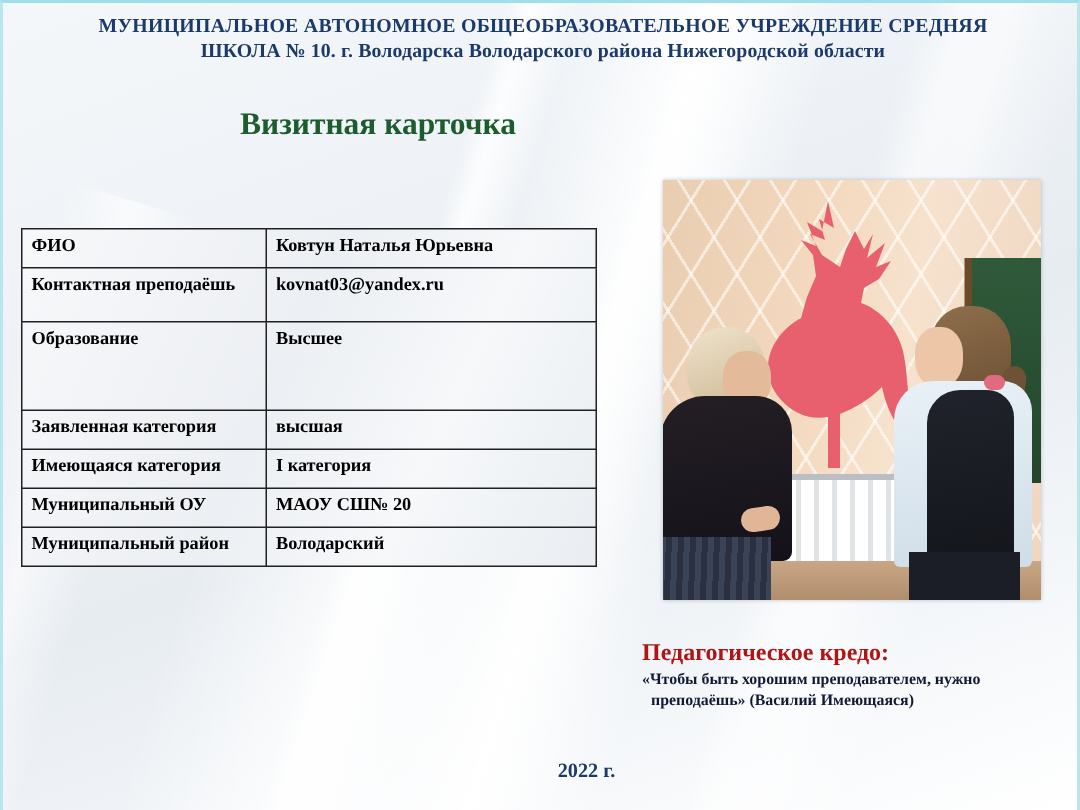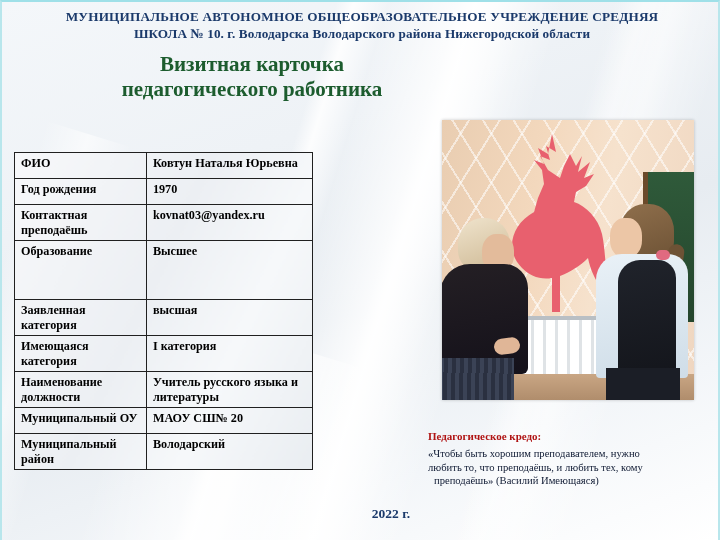--- a/index.html
+++ b/index.html
@@ -40,28 +40,28 @@
   #org-header .l1{
     font-size:13.2px;font-weight:bold;color:#1b3a6b;letter-spacing:.2px;
     line-height:17px;white-space:nowrap;
   }
   #org-header .l2{
     font-size:13.2px;font-weight:bold;color:#1b3a6b;letter-spacing:.1px;
     line-height:17px;white-space:nowrap;
   }
 
   
-  #deck-title{position:absolute;left:40px;top:50px;width:420px;text-align:center;z-index:5;}
+  #deck-title{position:absolute;left:40px;top:68px;width:420px;text-align:center;z-index:5;}
   #deck-title .t{
     font-size:21px;font-weight:bold;color:#1c5c2e;line-height:25px;
   }
 
   
   #info-table{
-    position:absolute;left:12px;top:150px;width:299px;
+    position:absolute;left:12px;top:150px;width:384px;
     border-collapse:collapse;z-index:6;
     background:linear-gradient(115deg,#f7f8fa 0%,#eceff3 45%,#f6f8fa 70%,#e9edf1 100%);
   }
   #info-table td{
     border:1.4px solid #202020;
     font-size:12.2px;font-weight:bold;color:#000;
     padding:3px 5px 3px 6px;
     vertical-align:top;
     line-height:14.5px;
     background:transparent;
@@ -151,23 +151,23 @@
     position:absolute;right:8px;top:164px;width:74px;height:34px;
     background:#1b1e26;
   }
   #photo .student .bow{
     position:absolute;right:18px;top:46px;width:14px;height:10px;border-radius:6px;
     background:#e06a80;
   }
 
   
   #credo{position:absolute;left:426px;top:424px;width:286px;z-index:6;}
-  #credo .head{font-size:11px;font-weight:bold;color:#b01414;line-height:20px;}
+  #credo .head{font-size:16px;font-weight:bold;color:#b01414;line-height:20px;}
   #credo .quote{
-    font-size:10.6px;font-weight:normal;color:#0f1a33;line-height:13.6px;margin-top:1px;
+    font-size:10.6px;font-weight:bold;color:#0f1a33;line-height:13.6px;margin-top:1px;
   }
   #credo .quote .ln{display:block;}
   #credo .quote .ln.i{padding-left:6px;}
 
   
   #year{
     position:absolute;left:0;top:504px;width:690px;text-align:center;z-index:6;
     font-size:13.5px;font-weight:bold;color:#1b3a6b;padding-left:44px;
   }
 </style>
@@ -181,52 +181,43 @@
   <div class="sheen c"></div>
   <div class="sheen d"></div>
 
   <div id="org-header">
     <div class="l1">МУНИЦИПАЛЬНОЕ  АВТОНОМНОЕ  ОБЩЕОБРАЗОВАТЕЛЬНОЕ  УЧРЕЖДЕНИЕ  СРЕДНЯЯ</div>
     <div class="l2">ШКОЛА № 10. г. Володарска Володарского района Нижегородской области</div>
   </div>
 
   <div id="deck-title">
     <div class="t">Визитная карточка</div>
-    <div class="t">педагогического работника</div>
   </div>
 
   <table id="info-table">
     <tbody>
       <tr class="r-one">
         <td class="k">ФИО</td>
         <td class="v">Ковтун Наталья Юрьевна</td>
-      </tr>
-      <tr class="r-one">
-        <td class="k">Год рождения</td>
-        <td class="v">1970</td>
       </tr>
       <tr class="r-two">
         <td class="k">Контактная преподаёшь</td>
         <td class="v">kovnat03@yandex.ru</td>
       </tr>
       <tr class="r-tall">
         <td class="k">Образование</td>
         <td class="v">Высшее</td>
       </tr>
       <tr class="r-one">
         <td class="k">Заявленная категория</td>
         <td class="v">высшая</td>
       </tr>
       <tr class="r-one">
         <td class="k">Имеющаяся категория</td>
         <td class="v">I категория</td>
-      </tr>
-      <tr class="r-two">
-        <td class="k">Наименование должности</td>
-        <td class="v">Учитель русского языка и литературы</td>
       </tr>
       <tr class="r-one">
         <td class="k">Муниципальный ОУ</td>
         <td class="v">МАОУ СШ№ 20</td>
       </tr>
       <tr class="r-one">
         <td class="k">Муниципальный район</td>
         <td class="v">Володарский</td>
       </tr>
     </tbody>
@@ -263,20 +254,19 @@
       <div class="vest"></div>
       <div class="bow"></div>
       <div class="skirt"></div>
     </div>
   </div>
 
   <div id="credo">
     <div class="head">Педагогическое кредо:</div>
     <div class="quote">
       <span class="ln">«Чтобы быть хорошим  преподавателем, нужно</span>
-      <span class="ln">любить то, что преподаёшь,  и любить тех, кому</span>
       <span class="ln i"> преподаёшь»  (Василий Имеющаяся)</span>
     </div>
   </div>
 
   <div id="year">2022 г.</div>
 
 </div>
 
 </body></html>

